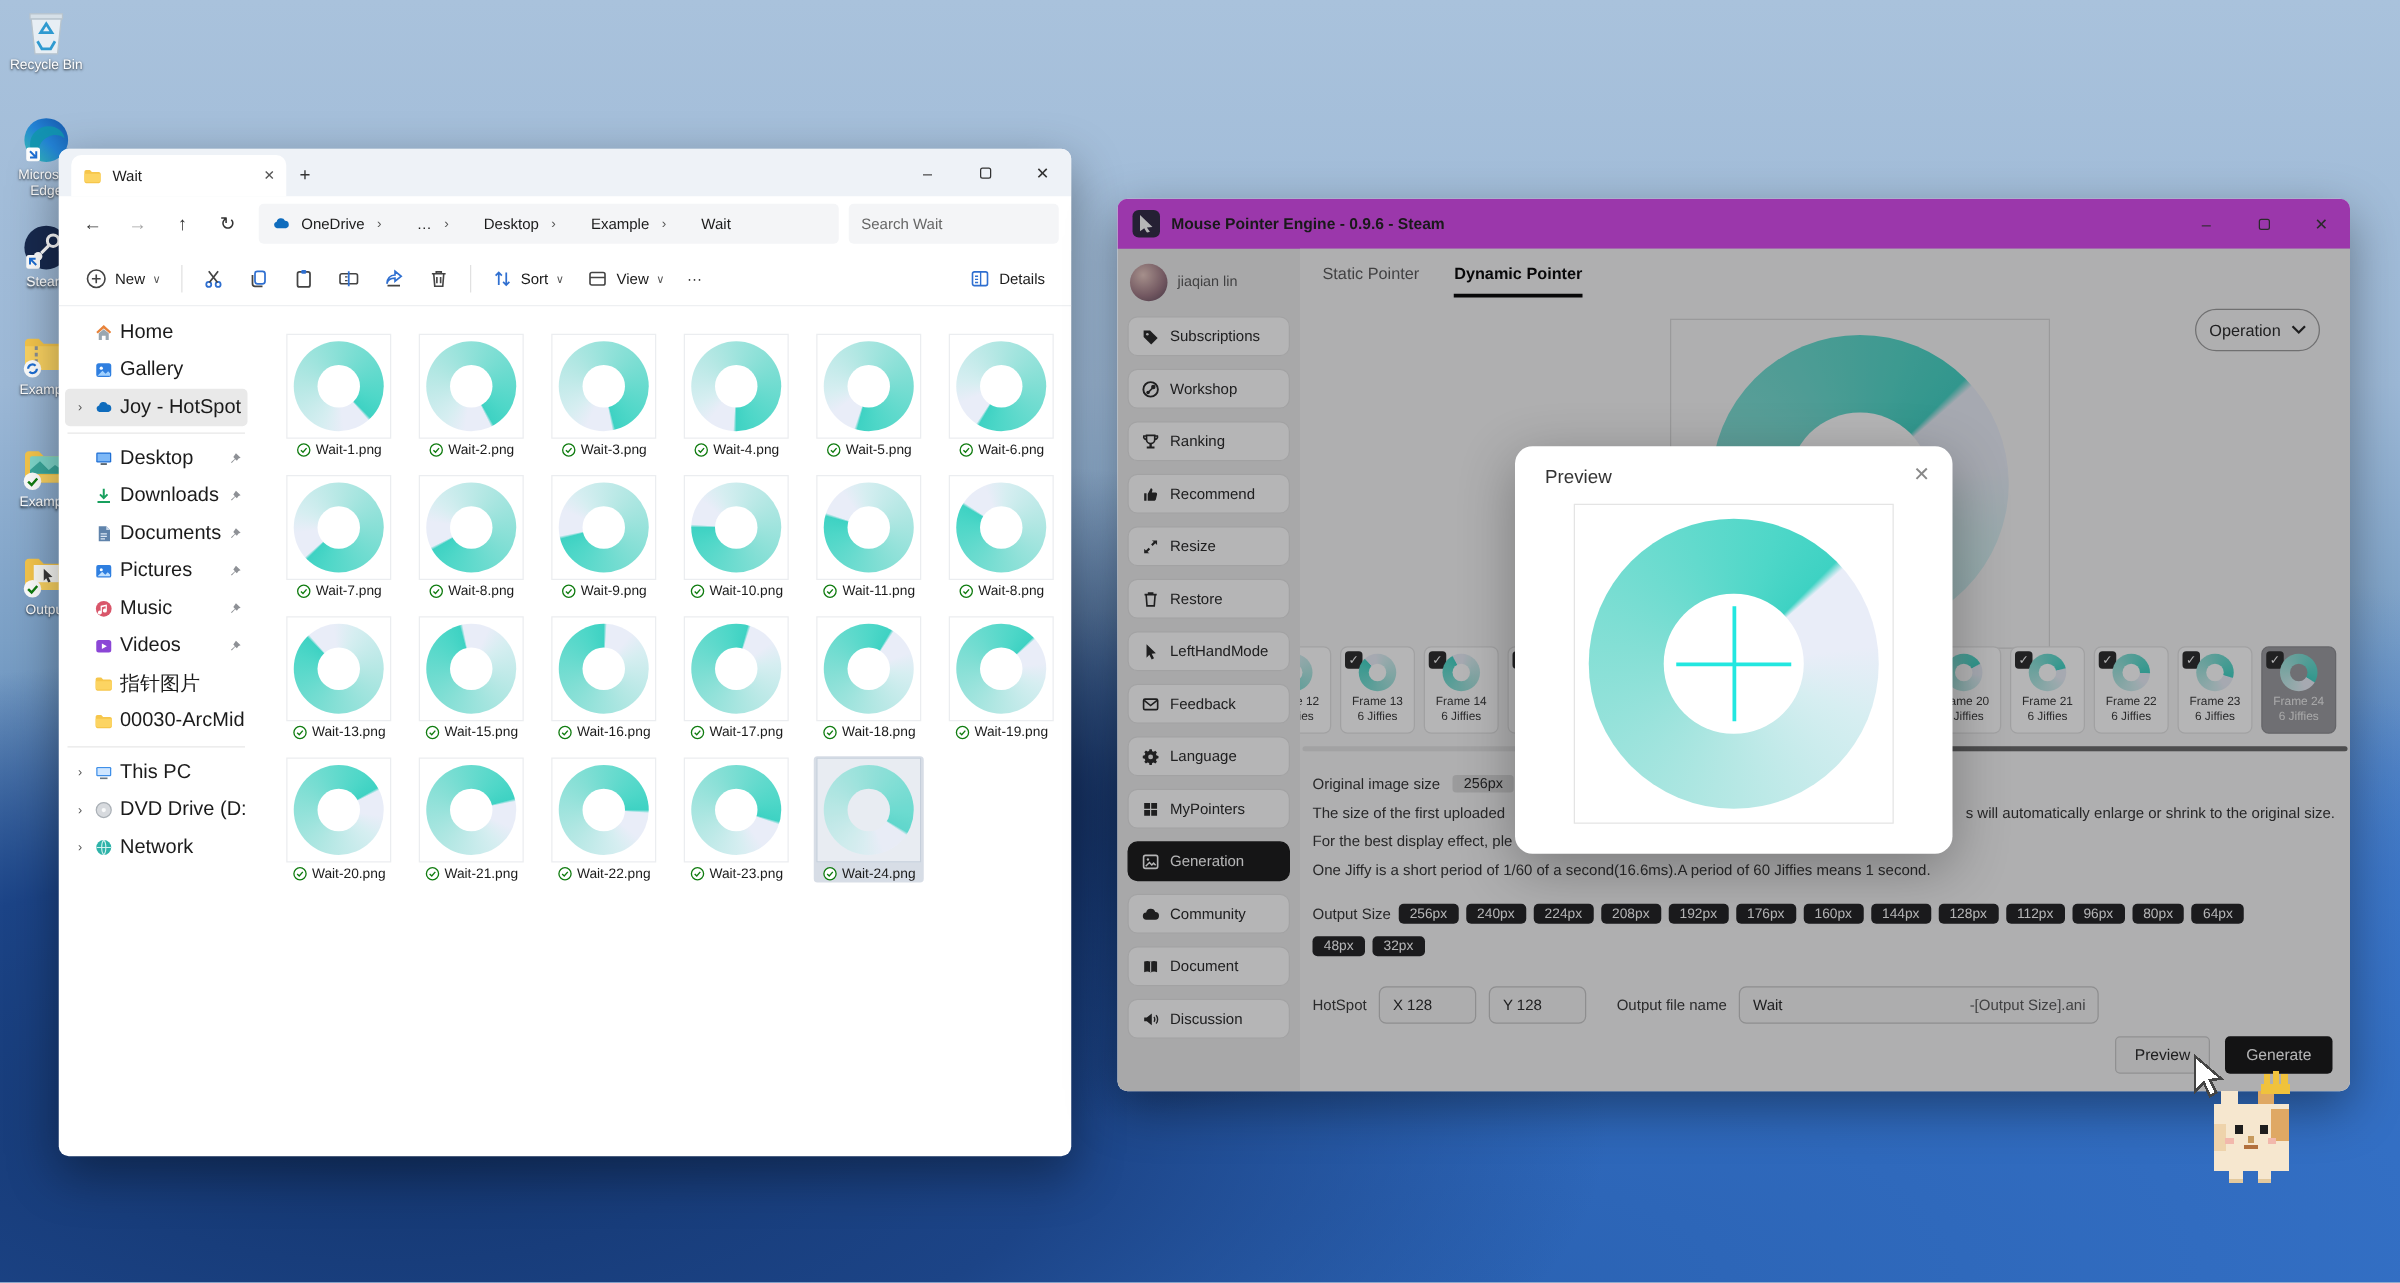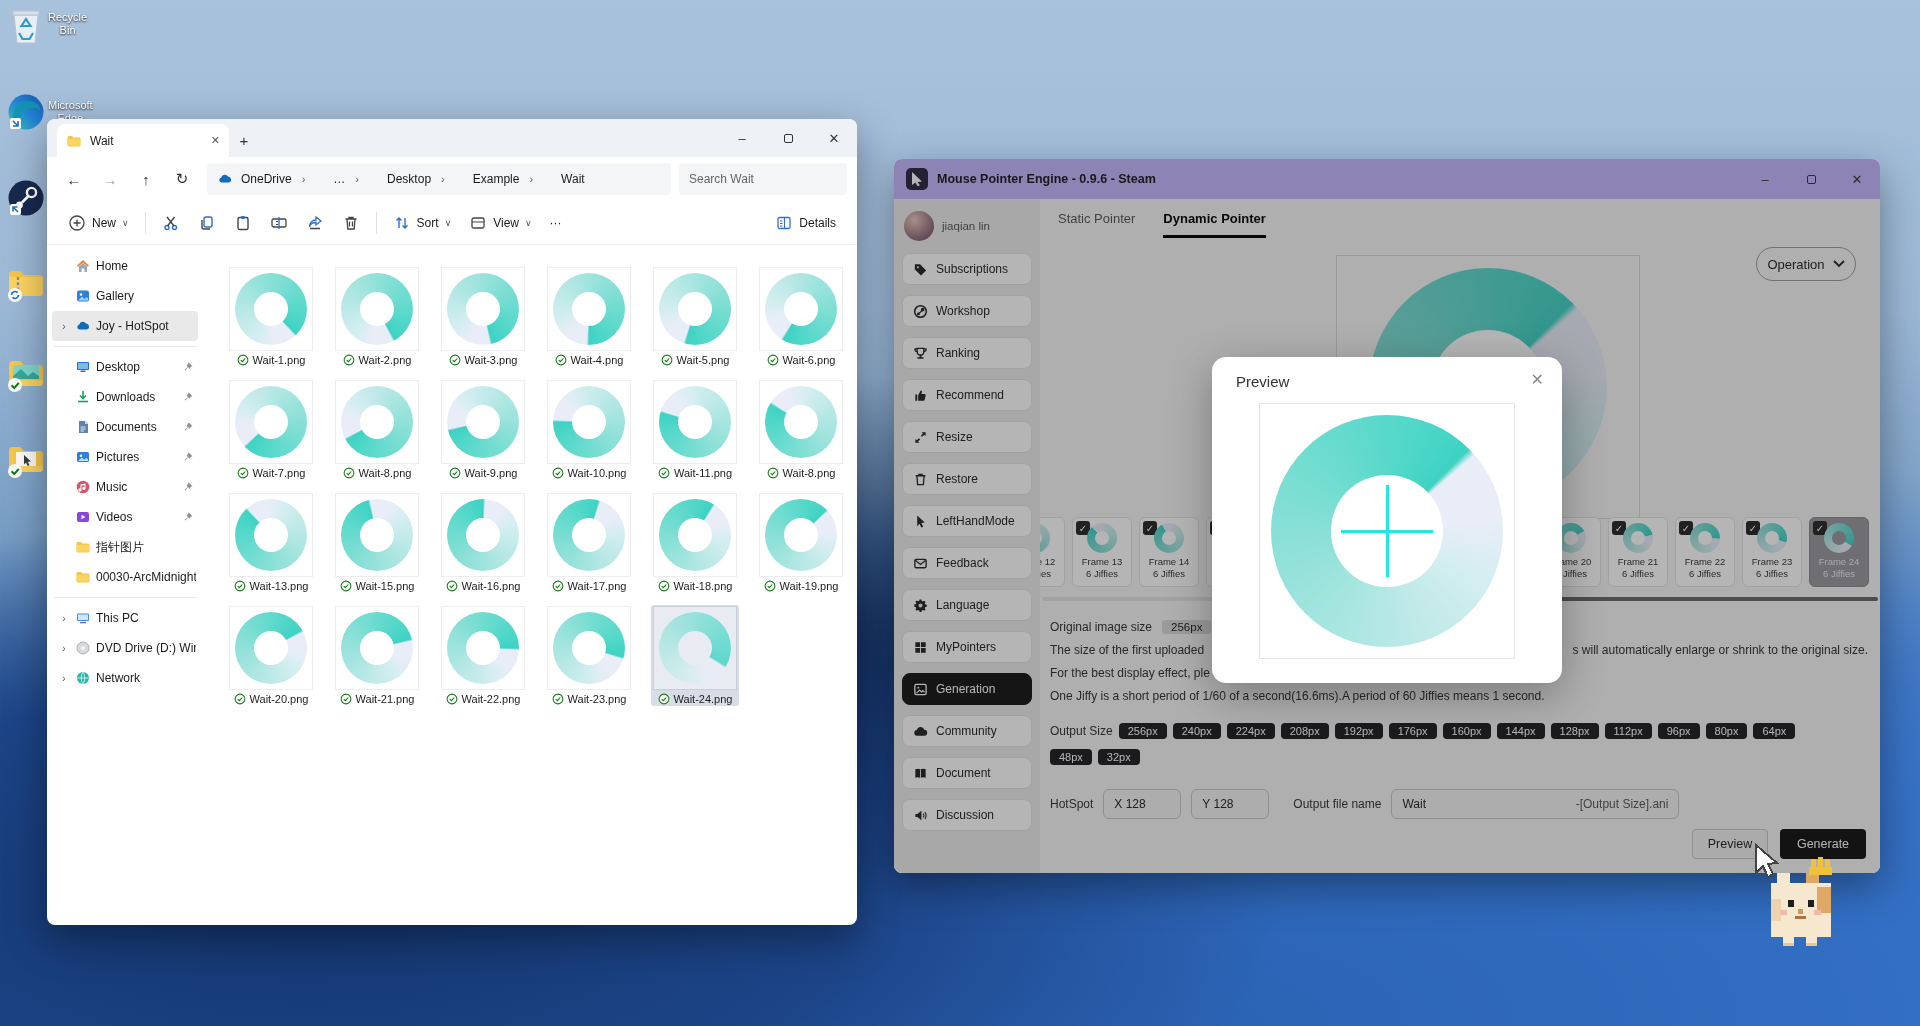--- a/index.html
+++ b/index.html
@@ -6,21 +6,21 @@
 body{margin:0;font-family:"Liberation Sans",sans-serif;-webkit-font-smoothing:antialiased}
 #stage{position:relative;width:1920px;height:1026px;overflow:hidden;background:#7ba0c6}
 .wallpaper{position:absolute;inset:0;background:
  radial-gradient(58% 42% at 38% 62%, rgba(10,30,72,.9) 0%, rgba(10,30,72,0) 62%),
  radial-gradient(75% 55% at 16% 88%, #14366f 0%, #1c4487 38%, rgba(28,68,135,0) 68%),
  radial-gradient(95% 75% at 62% 100%, #2b63b4 0%, #336fc4 42%, rgba(51,111,196,0) 72%),
  radial-gradient(55% 45% at 90% 74%, #3f7ad0 0%, rgba(63,122,208,0) 65%),
  linear-gradient(180deg,#a9c2dc 0%,#9cb8d6 30%,#7ba0c6 50%,#527fb4 68%,#2a5795 100%)}
 
 .dicons{position:absolute;left:6px;top:0;width:62px;z-index:1}
-.dicon{position:absolute;left:0;width:62px;display:flex;flex-direction:row;align-items:center;gap:2px}
+.dicon{position:absolute;left:0;width:62px;display:flex;flex-direction:column;align-items:center;gap:2px}
 .dicon .dlabel{font-size:11px;color:#fff;text-align:center;text-shadow:0 1px 2px rgba(0,0,0,.9);line-height:1.15}
 .dicon .dart{width:40px;height:40px;position:relative}
 
 .winbtns{display:flex;height:100%}
 .wc{width:46px;height:100%;display:flex;align-items:center;justify-content:center;color:#333;font-size:13px}
 .wc .maxbox{width:9px;height:9px;border:1px solid #333;border-radius:2px}
 
 #explorer{position:absolute;left:47px;top:119px;width:810px;height:806px;background:#fff;border-radius:8px;box-shadow:0 14px 40px rgba(0,0,0,.38);z-index:10;font-size:12px;color:#1b1b1b;overflow:hidden}
 .xtabs{height:38px;background:#eef2f7;border-radius:8px 8px 0 0;display:flex;align-items:flex-end;padding-left:10px;position:relative}
 .xtab{height:33px;width:172px;background:#fff;border-radius:8px 8px 0 0;display:flex;align-items:center;gap:8px;padding:0 9px;font-size:12px}
@@ -43,21 +43,21 @@
 .tico{width:18px;height:18px;display:flex;align-items:center;justify-content:center}
 .tsep{width:1px;height:22px;background:#e1e1e1;margin:0 7px}
 .carr{font-size:9px;color:#555}
 .xbody{display:flex;height:646px}
 .xside{width:156px;padding:6px 0;overflow:hidden}
 .srow{height:30px;display:flex;align-items:center;padding:0 2px 0 6px;gap:5px;margin:0 5px;border-radius:4px;position:relative}
 .srow.selrow{background:#e9e9e9}
 .srow .chev{width:12px;font-size:10px;color:#555;visibility:hidden;text-align:center}
 .srow.haschev .chev{visibility:visible}
 .sic{width:16px;height:16px;flex:none}
-.slabel{flex:1;white-space:nowrap;overflow:hidden;font-size:12px}
+.slabel{flex:1;white-space:nowrap;overflow:hidden;font-size:16px}
 .pin{width:12px;height:12px;display:none;flex:none;margin-right:2px}
 .srow.haspin .pin{display:block}
 .srow.hr{height:11px;margin:0 5px;pointer-events:none}
 .srow.hr::after{content:"";position:absolute;left:2px;right:2px;top:5px;height:1px;background:#e8e8e8}
 .xmain{flex:1;overflow:hidden}
 .files{display:grid;grid-template-columns:repeat(6,88px);column-gap:18px;row-gap:12px;padding:21px 12px 0 24px}
 .fcell{width:88px;display:flex;flex-direction:column;align-items:center;gap:3px;padding:1px;border-radius:3px}
 .fthumb{width:84px;height:84px;background:#fff;border:1px solid #ebedf0;display:flex;align-items:center;justify-content:center}
 .fname{font-size:11px;color:#1c1c1c;display:flex;align-items:center;gap:4px;white-space:nowrap}
 .fcell.sel{background:#d7dde6}
@@ -68,21 +68,21 @@
 .vd{width:1px;height:14px;background:#d8d8d8}
 .viewbtns{margin-left:auto;display:flex;gap:6px;align-items:center}
 .vb{width:24px;height:20px;display:flex;align-items:center;justify-content:center;color:#444}
 .vb.on{border:1px solid #6a6a6a;border-radius:3px}
 
 .donut{position:relative;border-radius:50%;background:conic-gradient(from var(--rot,0deg),
  #e9edf8 0deg,#d6eef1 30deg,#b2e7e3 105deg,#84dfd5 195deg,#4ed7c8 295deg,#3ed2c3 322deg,#e9edf8 326deg,#e9edf8 360deg)}
 .donut::after{content:"";position:absolute;inset:26%;background:var(--hole,#fff);border-radius:50%}
 
 #steam{position:absolute;left:894px;top:159px;width:986px;height:714px;background:#f0f0f0;border-radius:8px;overflow:hidden;box-shadow:0 14px 40px rgba(0,0,0,.38);z-index:20;font-size:12px;color:#222}
-.st-title{height:40px;background:#c4b5fd;display:flex;align-items:center;padding-left:12px;gap:9px;position:relative}
+.st-title{height:40px;background:#d946ef;display:flex;align-items:center;padding-left:12px;gap:9px;position:relative}
 .appico{width:22px;height:22px;border-radius:5px;background:#2b2440;display:flex;align-items:center;justify-content:center}
 .st-title .t{font-size:12.5px;font-weight:700;color:#1a1a1a}
 .st-title .winbtns{position:absolute;right:0;top:0;height:40px}
 .st-body{display:flex;height:674px}
 .st-side{width:146px;background:#ececec;padding:10px 8px 0}
 .avrow{display:flex;align-items:center;gap:8px;padding:2px 2px 12px}
 .avatar{width:30px;height:30px;border-radius:50%;background:radial-gradient(circle at 35% 30%,#e8c8c0,#9b7480 60%,#574357);flex:none}
 .avname{font-size:11.5px;color:#555}
 .sbtn{height:32px;border-radius:8px;background:#fff;border:1px solid #e4e4e4;display:flex;align-items:center;gap:8px;padding:0 10px;margin-bottom:10px;font-size:12px;color:#222}
 .sbtn.gap{margin-top:8px}

